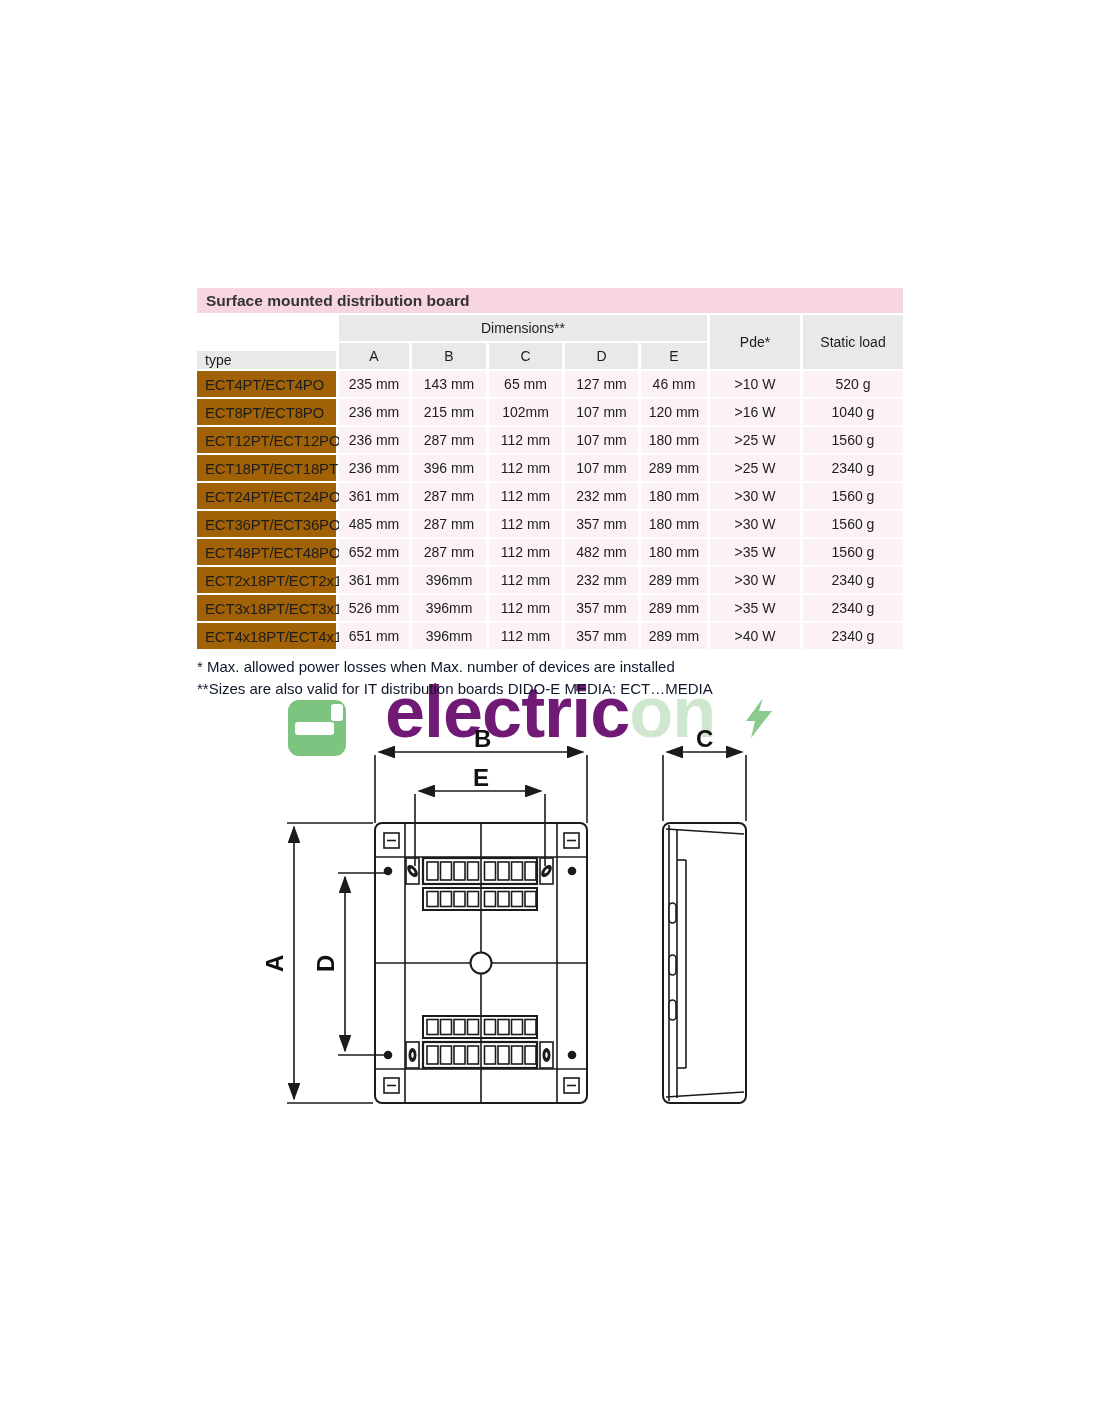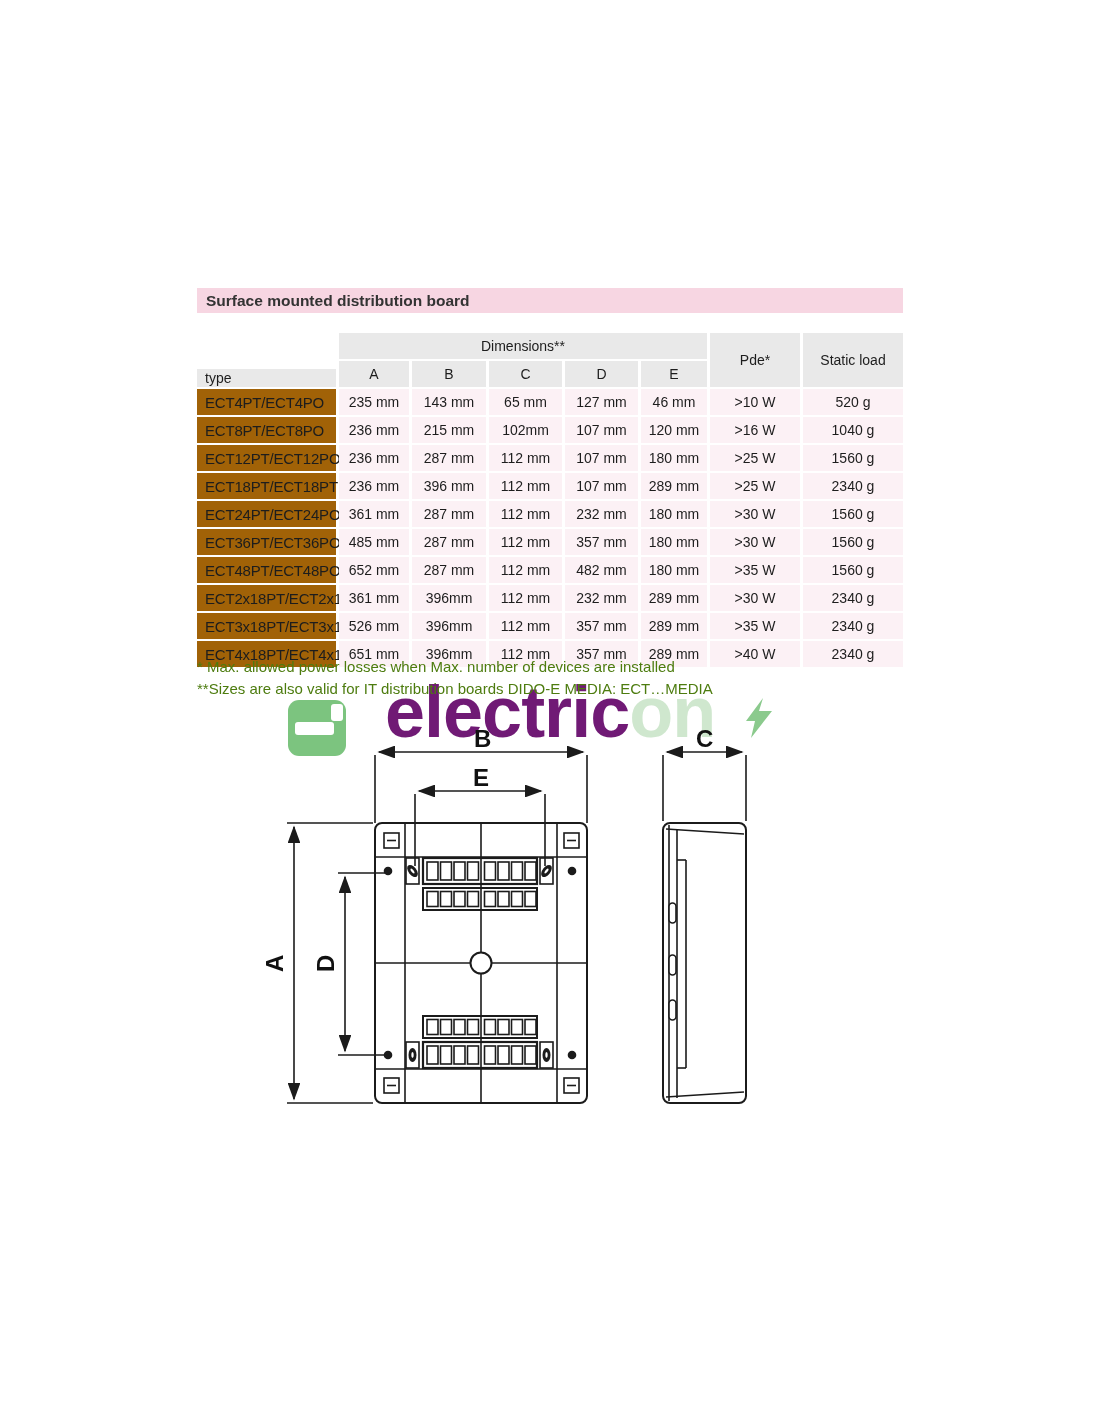--- a/index.html
+++ b/index.html
@@ -19,40 +19,40 @@
   .wm-text { position:absolute; left:385px; top:676px; font-size:72px; font-weight:700;
              letter-spacing:-1px; line-height:1; white-space:nowrap; }
   .wm-gray  { color:#701a75; }
   .wm-green { color:#cfe7ce; }
   .wm-bolt { position:absolute; left:746px; top:698px; }
 
   
   .tbl { position:absolute; left:197px; top:288px; width:706px; z-index:1; }
   .t-title { height:25px; background:#f7d6e2; display:flex; align-items:center;
              padding-left:9px; font-size:15.5px; font-weight:bold; color:#333;
-             box-sizing:border-box; margin-bottom:20px; width:706px; }
+             box-sizing:border-box; margin-bottom:2px; width:706px; }
   .grid { display:grid; width:706px;
           grid-template-columns:139px 70px 74px 73px 73px 66px 90px 100px;
           grid-template-rows:26px 26px; grid-auto-rows:26px;
           column-gap:3px; row-gap:2px; }
   .th,.td { display:flex; align-items:center; justify-content:center;
             font-size:14px; box-sizing:border-box; }
   .th { background:#e9e9e9; }
   .td { background:#fcf1f5; }
   .td.type { background:#a16207; justify-content:flex-start; padding-left:8px;
              font-size:15px; letter-spacing:-0.2px; }
   .c-type { grid-column:1; grid-row:1/3; justify-content:flex-start; padding-left:8px;margin-top:36px; }
   .c-dims { grid-column:2/7; grid-row:1; }
   .c-pde  { grid-column:7; grid-row:1/3; }
   .c-load { grid-column:8; grid-row:1/3; }
   .tr { display:contents; }
 
   
   .notes { position:absolute; left:197px; top:656px; z-index:1; font-size:15px;
-           color:#4d7c0f; line-height:22px; }
+           color:#0f172a; line-height:22px; }
 
   
   .diagram { position:absolute; left:0; top:725px; z-index:1; }
   .dimlab { font:bold 24px "Liberation Sans", sans-serif; fill:#111; }
 </style>
 </head>
 <body>
 
 <div class="sheet">
 

